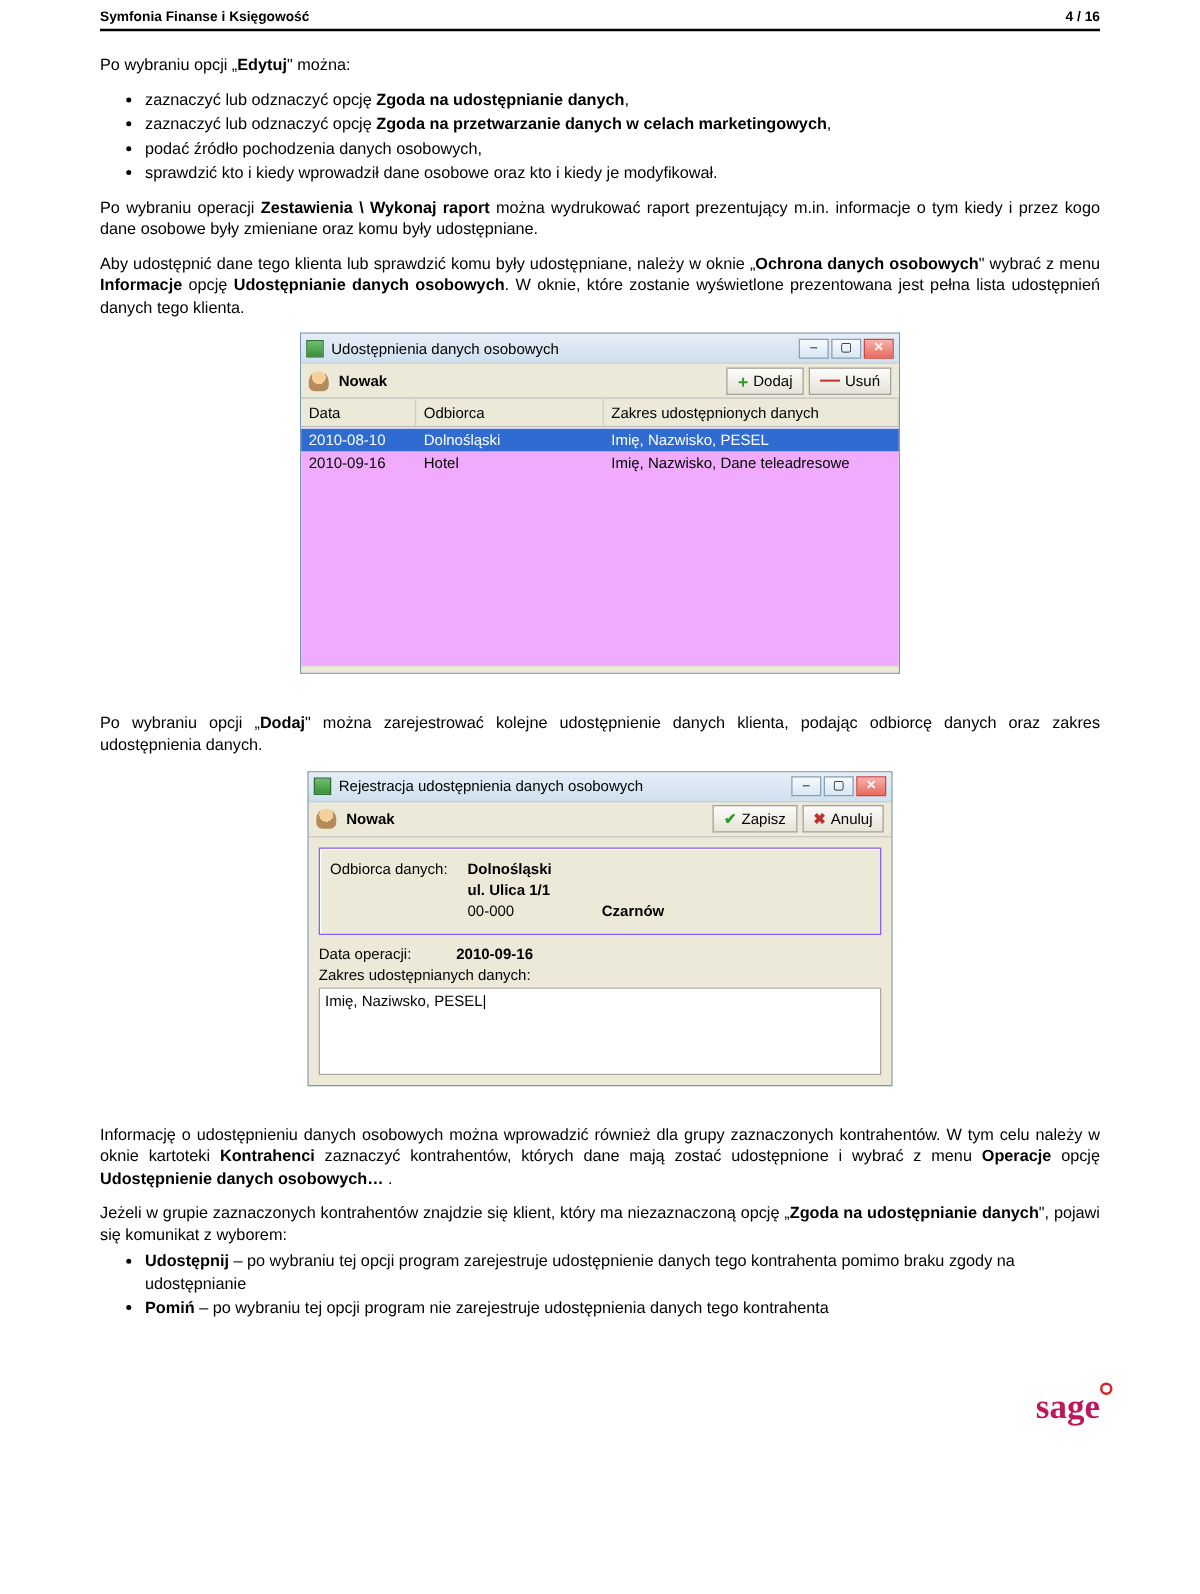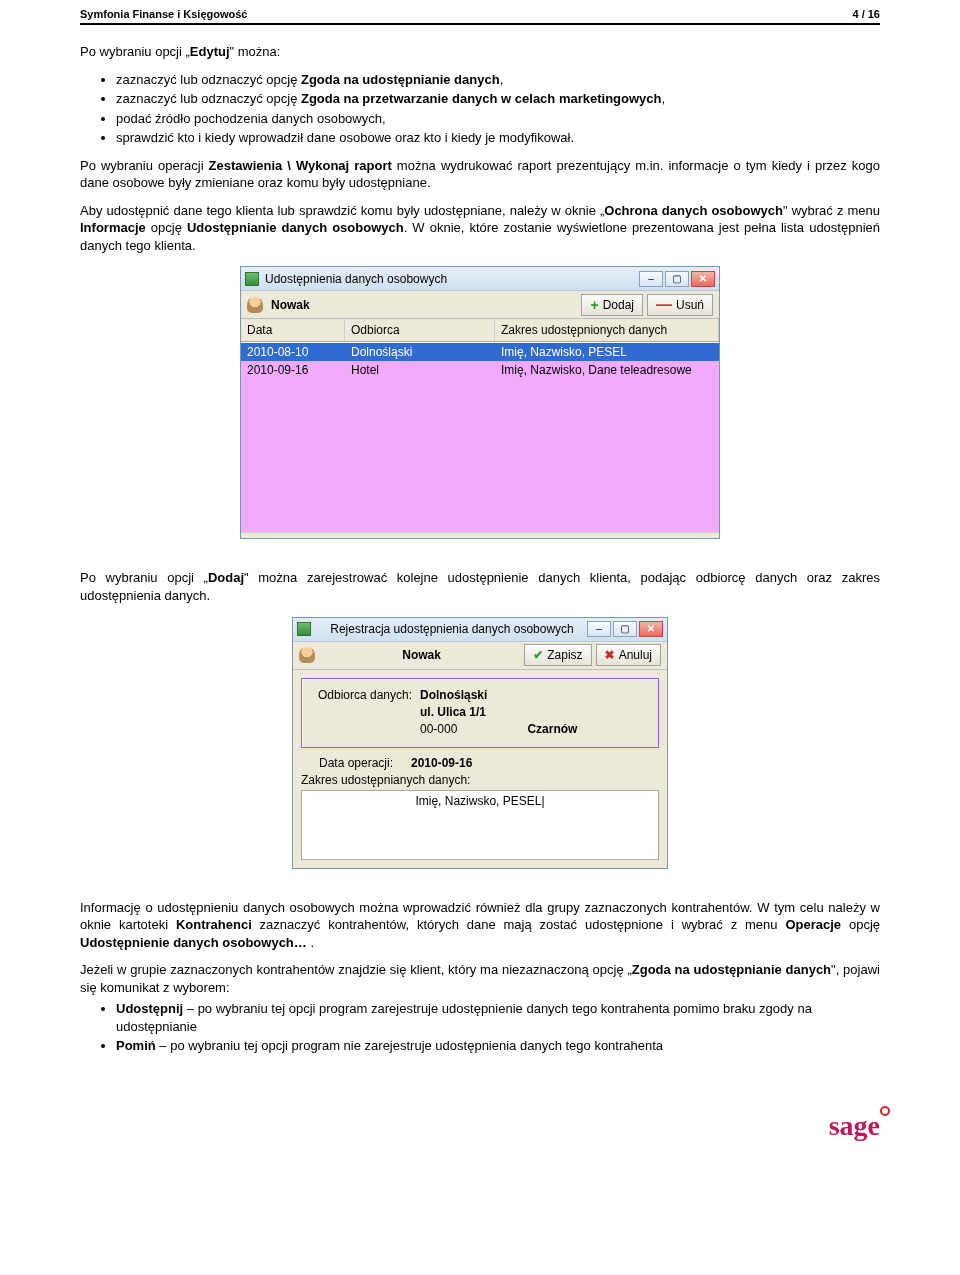--- a/index.html
+++ b/index.html
@@ -105,21 +105,21 @@
   .grid-header {
     display: flex;
     background: #ece9d8;
     border-bottom: 1px solid #aaa;
   }
   .gh-cell {
     padding: 4px 6px;
     border-right: 1px solid #ccc;
     font-size: 12px;
   }
-  .col-data { width: 104px; }
+  .col-data { width: 92px; }
   .col-odb { width: 150px; }
   .col-zak { flex: 1; }
 
   .grid-body {
     background: #f0abfc;
     min-height: 190px;
     border-top: 1px solid #fff;
   }
   .row {
     display: flex;
@@ -249,21 +249,21 @@
         <div class="cell col-zak">Imię, Nazwisko, Dane teleadresowe</div>
       </div>
     </div>
     <div class="win-footer"></div>
   </div>
 
   <p class="just">
     <span>Po wybraniu opcji „</span><b>Dodaj</b><span>" można zarejestrować kolejne udostępnienie danych klienta, podając odbiorcę danych oraz zakres udostępnienia danych.</span>
   </p>
 
-  <div class="win" style="width:376px;text-align:center;">
+  <div class="win" style="width:468px;">
     <div class="titlebar">
       <span class="app-icon"></span>
       <span class="title">Rejestracja udostępnienia danych osobowych</span>
       <div class="win-controls">
         <div class="wc-btn">–</div>
         <div class="wc-btn">▢</div>
         <div class="wc-btn wc-close">✕</div>
       </div>
     </div>
     <div class="toolbar">

